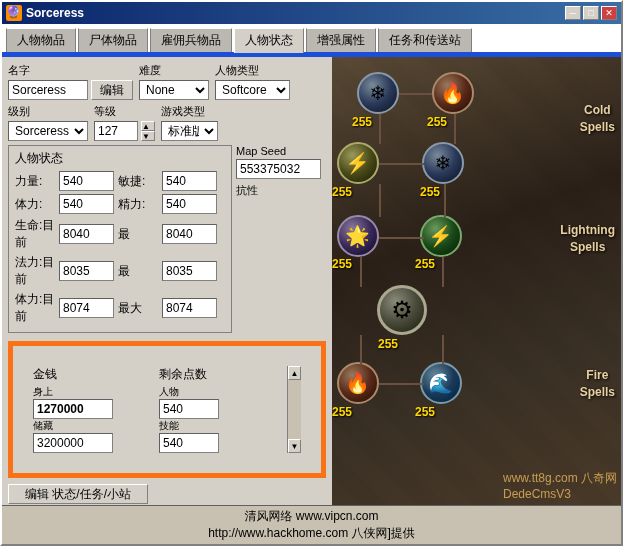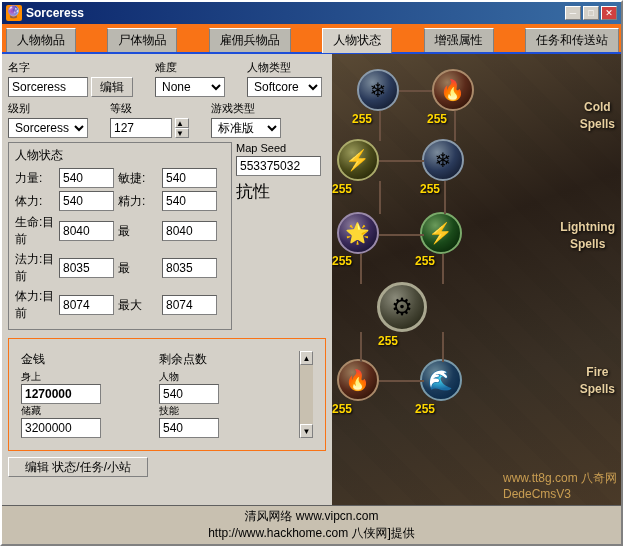--- a/index.html
+++ b/index.html
@@ -60,26 +60,25 @@
       border-left-color: #ffffff;
       font-size: 9px;
       display: flex;
       align-items: center;
       justify-content: center;
       cursor: pointer;
     }
 
     .tabs {
       display: flex;
-      background: #f97316;
+      background: #ffffff;
       padding-top: 4px;
       padding-left: 4px;
-      border-bottom: 2px solid #1d4ed8;
+      border-bottom: 5px solid #1d4ed8;
       flex-shrink: 0;
-      justify-content: space-between;
     }
 
     .tab {
       padding: 3px 10px;
       background: #d4d0c8;
       border: 1px solid #808080;
       border-bottom: none;
       margin-right: 2px;
       cursor: pointer;
       font-size: 12px;
@@ -109,21 +108,21 @@
 
     .left-panel {
       width: 330px;
       padding: 6px;
       flex-shrink: 0;
       overflow: hidden;
     }
 
     .section-row {
       display: flex;
-      gap: 22px;
+      gap: 6px;
       margin-bottom: 4px;
     }
 
     .field-group {
       display: flex;
       flex-direction: column;
     }
 
     .field-label {
       font-size: 11px;
@@ -196,22 +195,22 @@
     .stat-input {
       width: 55px;
     }
 
     .stat-sep {
       width: 40px;
       font-size: 12px;
     }
 
     .money-section {
-      border: 1px solid #f97316;
-      padding: 12px;
+      border: 5px solid #f97316;
+      padding: 20px;
       display: flex;
       gap: 4px;
     }
 
     .money-col {
       flex: 1;
     }
 
     .money-label {
       font-size: 12px;
@@ -248,21 +247,21 @@
       border-top: 1px solid #606060;
       padding: 2px 6px;
       display: flex;
       flex-direction: column;
       align-items: center;
       font-size: 11px;
       justify-content: flex-end;
     }
 
     .resistance-label {
-      font-size: 17px;
+      font-size: 11px;
     }
 
     .exp-section {
       display: flex;
       gap: 4px;
       margin-bottom: 4px;
       align-items: center;
     }
 
     .exp-group {
@@ -340,30 +339,30 @@
       <div class="section-row">
         <div class="field-group">
           <span class="field-label">级别</span>
           <select style="width:80px">
             <option>Sorceress</option>
           </select>
         </div>
         <div class="field-group">
           <span class="field-label">等级</span>
           <div class="field-row">
-            <input type="text" style="width: 62px;" value="127">
+            <input type="text" style="width: 44px;" value="127">
             <div style="display:flex;flex-direction:column">
               <button class="btn" style="height:10px;padding:0;width:14px;font-size:8px">▲</button>
               <button class="btn" style="height:10px;padding:0;width:14px;font-size:8px">▼</button>
             </div>
           </div>
         </div>
         <div class="field-group">
           <span class="field-label">游戏类型</span>
-          <select style="width:70px">
+          <select style="width:57px">
             <option>标准版</option>
           </select>
         </div>
       </div>
 
 
       <div style="display:flex;gap:4px;margin-bottom:4px">
 
         <div class="stats-section" style="flex:1">
           <div class="stats-title">人物状态</div>

